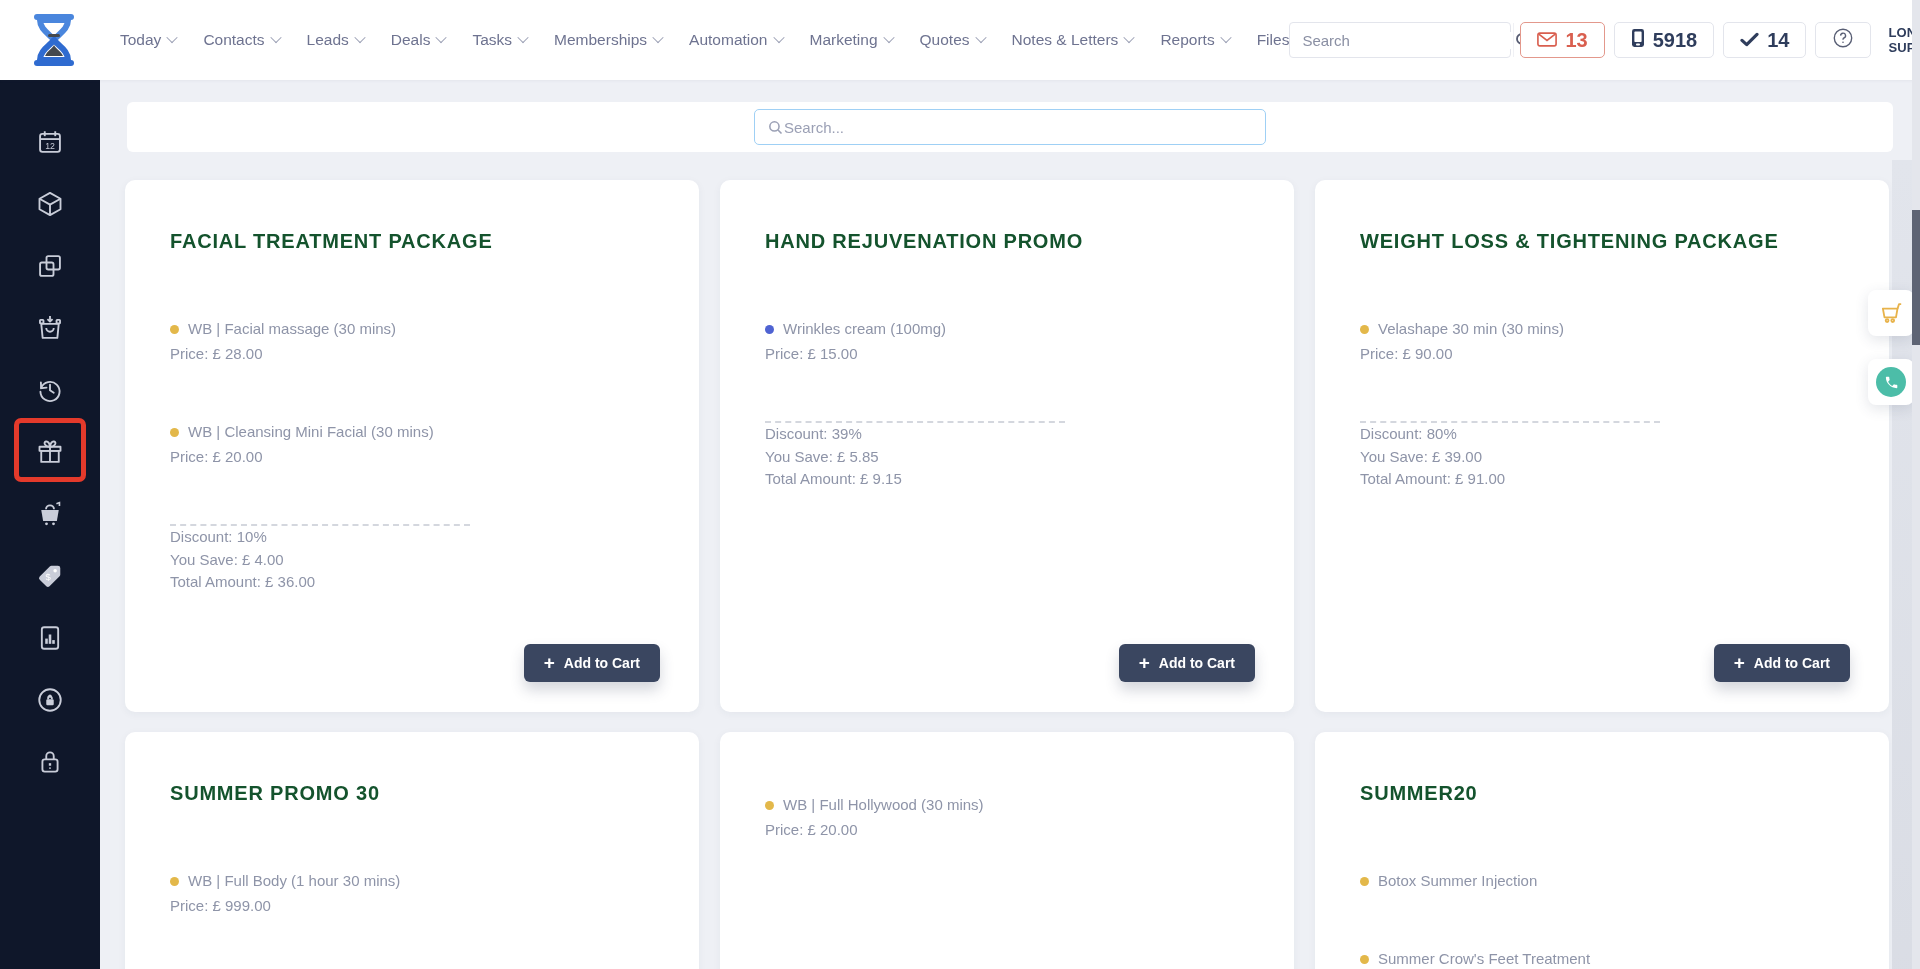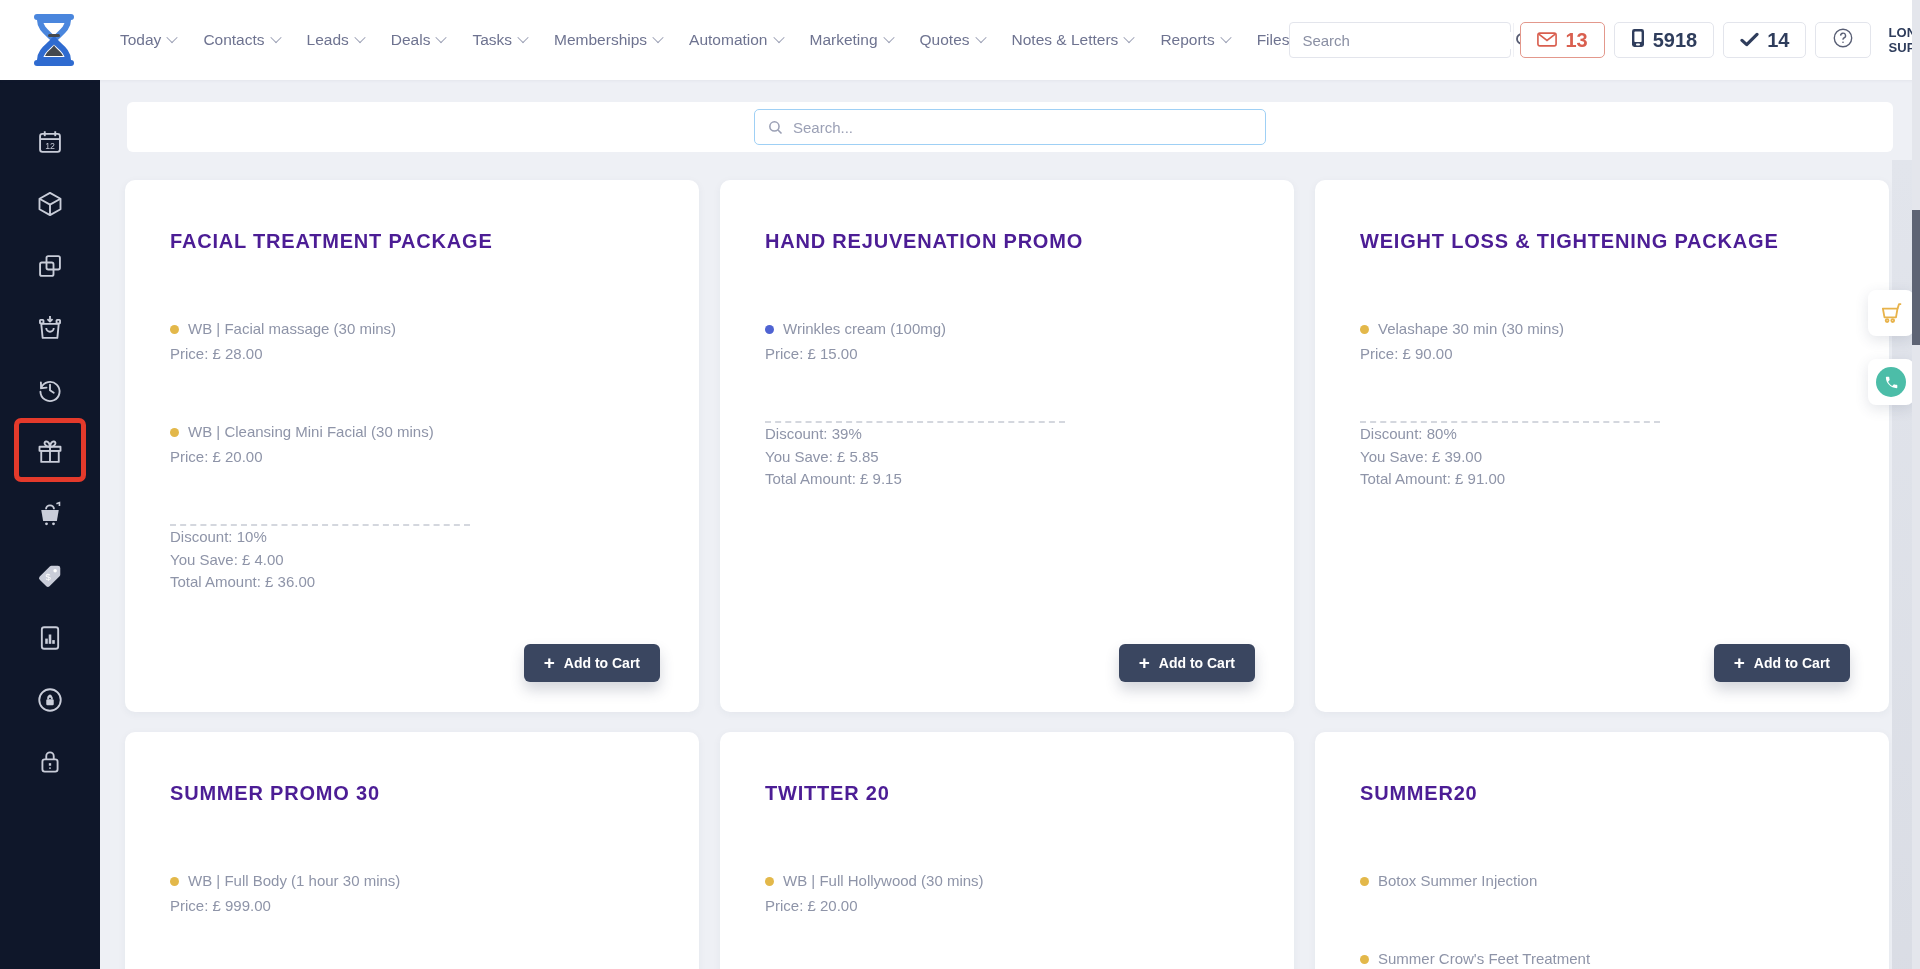--- a/index.html
+++ b/index.html
@@ -31,28 +31,28 @@
   .side-icons { display:flex; flex-direction:column; align-items:center; padding-top:48px; gap:34px; }
   .side-btn { width:28px; height:28px; color:#c9cdd9; cursor:pointer; display:flex; align-items:center; justify-content:center; }
   .highlight-box { position:absolute; left:14px; top:338px; width:72px; height:64px;
                    border:5px solid #e43a2b; border-radius:7px; pointer-events:none; }
 
   
   main { position:absolute; left:100px; top:80px; right:0; bottom:0; overflow:hidden; }
   .search-panel { position:absolute; left:27px; top:22px; width:1766px; height:50px; background:#fff; border-radius:6px;
                   display:flex; align-items:center; justify-content:center; }
   .content-search { width:512px; height:36px; border:1px solid #9fd0f5; border-radius:5px; background:#fff;
-                    display:flex; align-items:center; padding:0 12px; gap:9px; }
+                    display:flex; align-items:center; padding:0 12px; }
   .content-search input { flex:1; border:none; outline:none; font-size:15px; color:#3c4263; font-family:inherit; }
   .content-search input::placeholder { color:#9ba0b5; }
 
   .grid { position:absolute; left:25px; top:100px; width:1780px; display:flex; flex-wrap:wrap; gap:20px 21px; }
   .card { position:relative; width:574px; height:532px; background:#fff; border-radius:10px;
           box-shadow:0 2px 8px rgba(40,50,80,.05); padding:0 40px 0 45px; overflow:hidden; }
-  .card-title { margin-top:46px; font-size:20px; font-weight:600; letter-spacing:.8px; color:#4c1d95; text-transform:uppercase; line-height:30px; }
+  .card-title { margin-top:46px; font-size:20px; font-weight:600; letter-spacing:.8px; color:#14532d; text-transform:uppercase; line-height:30px; }
   .items { margin-top:62px; }
   .item { margin-bottom:56px; }
   .item-name { display:flex; align-items:center; gap:9px; font-size:15px; color:#8e94a8; line-height:22px; }
   .dot { width:9px; height:9px; border-radius:50%; flex:0 0 auto; }
   .item-price { font-size:15px; color:#8e94a8; line-height:22px; margin-top:3px; }
   .divider { border-top:2px dashed #d4d7de; width:300px; margin-top:21px; }
   .summary { font-size:15px; color:#8e94a8; line-height:22.5px; }
   .addcart { position:absolute; right:39px; bottom:30px; height:38px; background:#3a4660; color:#fff; border:none;
              border-radius:6px; font-family:inherit; font-size:14px; font-weight:700; padding:0 20px; display:flex;
              align-items:center; gap:9px; cursor:pointer; box-shadow:0 8px 14px rgba(58,70,96,.22); }
@@ -394,21 +394,20 @@
       <span class="dot" style="background: rgb(227, 184, 74);"></span>
       <span class="item-label">WB | Full Body (1 hour 30 mins)</span>
     </div>
     <div class="item-price">Price: £ 999.00</div>
   </div>
 </div>
 
   </section>
 
   <section class="card">
-    <h2 class="card-title">TWITTER 20</h2>
     <div class="items">
   <div class="item">
     <div class="item-name">
       <span class="dot" style="background: rgb(227, 184, 74);"></span>
       <span class="item-label">WB | Full Hollywood (30 mins)</span>
     </div>
     <div class="item-price">Price: £ 20.00</div>
   </div>
 </div>
 

